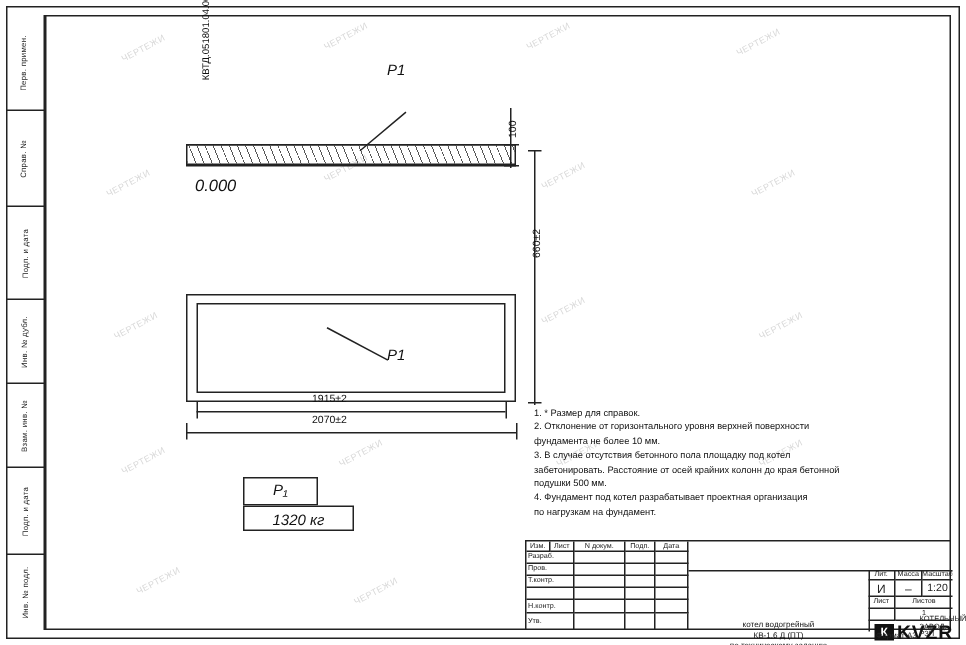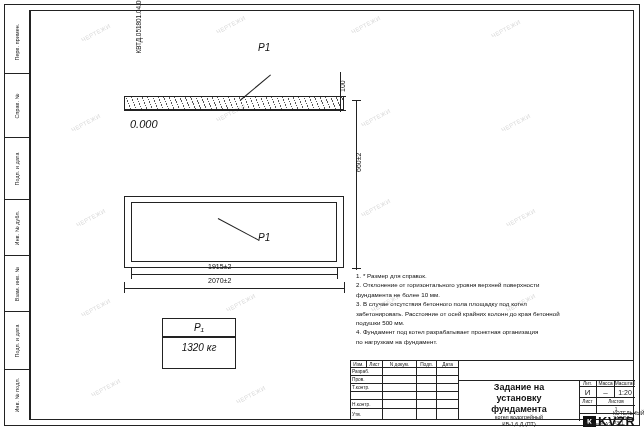--- a/index.html
+++ b/index.html
@@ -153,24 +153,24 @@
   <div class="hline" style="left:131px;top:274px;width:206px;"></div>
   <div class="vline" style="left:131px;top:268px;height:11px;"></div>
   <div class="vline" style="left:337px;top:268px;height:11px;"></div>
   <div class="dim-txt" style="left:208px;top:263px;">1915±2</div>
 
   <div class="hline" style="left:124px;top:288px;width:220px;"></div>
   <div class="vline" style="left:124px;top:282px;height:11px;"></div>
   <div class="vline" style="left:344px;top:282px;height:11px;"></div>
   <div class="dim-txt" style="left:208px;top:277px;">2070±2</div>
 
-  <div class="pbox" style="left:162px;top:318px;width:74px;height:19px;">
+  <div class="pbox" style="left:162px;top:318px;width:50px;height:19px;">
     <div class="t" style="top:3px;">P₁</div>
   </div>
-  <div class="pbox" style="left:162px;top:337px;width:74px;height:32px;">
+  <div class="pbox" style="left:162px;top:337px;width:74px;height:17px;">
     <div class="t" style="top:4px;">1320 кг</div>
   </div>
 
   <div class="notes" style="left:356px;top:272px;">
     <p>1. * Размер для справок.</p>
     <p>2. Отклонение от горизонтального уровня верхней поверхности</p>
     <p>фундамента не более 10 мм.</p>
     <p>3. В случае отсутствия бетонного пола площадку под котел</p>
     <p>забетонировать. Расстояние от осей крайних колонн до края бетонной</p>
     <p>подушки 500 мм.</p>
@@ -211,25 +211,20 @@
     <div class="tb-cell" style="left:66px;top:39px;width:20px;height:9px;"></div>
     <div class="tb-cell" style="left:86px;top:39px;width:22px;height:9px;"></div>
 
     <div class="tb-cell" style="left:0px;top:48px;width:32px;height:11px;justify-content:flex-start;padding-left:1px;border-bottom:none;">Утв.</div>
     <div class="tb-cell" style="left:32px;top:48px;width:34px;height:11px;border-bottom:none;"></div>
     <div class="tb-cell" style="left:66px;top:48px;width:20px;height:11px;border-bottom:none;"></div>
     <div class="tb-cell" style="left:86px;top:48px;width:22px;height:11px;border-bottom:none;"></div>
 
     <div class="hline" style="left:108px;top:19px;width:176px;"></div>
 
-    <div class="tb-title" style="left:108px;top:21px;width:120px;">
-      <div>Задание на</div>
-      <div>установку</div>
-      <div>фундамента</div>
-    </div>
     <div class="tb-sub" style="left:108px;top:53px;width:120px;">
       <div>котел водогрейный</div>
       <div>КВ-1,6 Д  (ПТ)</div>
       <div>по техническому заданию</div>
     </div>
 
     <div class="vline" style="left:228px;top:19px;height:41px;"></div>
     <div class="tb-cell" style="left:228px;top:19px;width:18px;height:7px;">Лит.</div>
     <div class="tb-cell" style="left:246px;top:19px;width:18px;height:7px;">Масса</div>
     <div class="tb-cell" style="left:264px;top:19px;width:20px;height:7px;border-right:none;">Масштаб</div>

